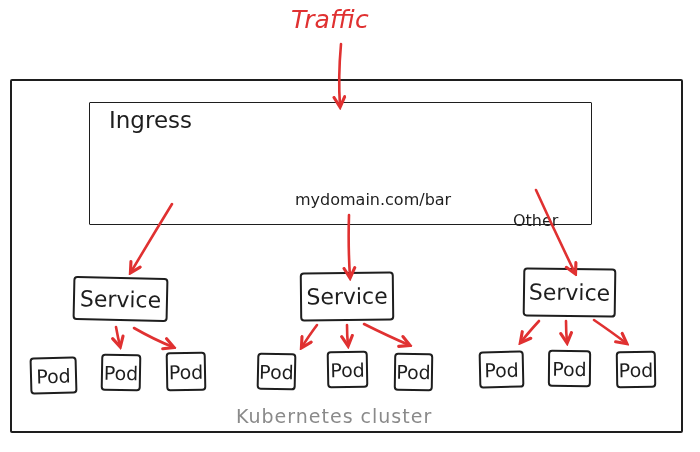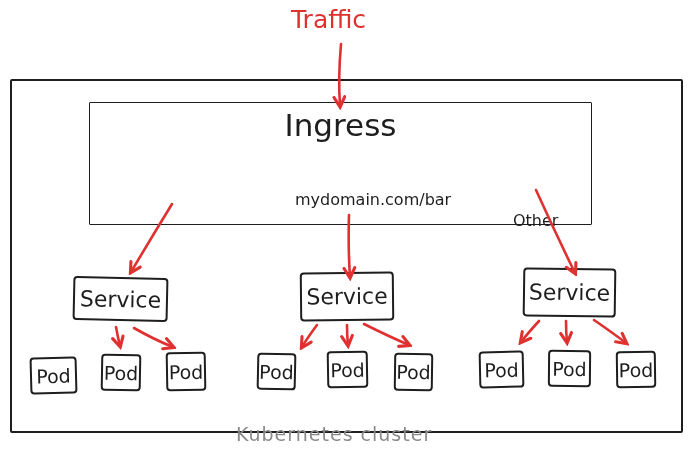--- a/index.html
+++ b/index.html
@@ -28,24 +28,24 @@
     border-radius: 1px;
   }
   .node {
     display: flex;
     align-items: center;
     justify-content: center;
   }
   .service-node { font-size: 22px; }
   .pod-node { font-size: 19px; }
   .label { position: absolute; white-space: nowrap; }
-  .traffic-label { font-size: 25px; color: #e03131; }
-  .ingress-title { font-size: 31px; text-align: center; }
+  .traffic-label { font-size: 25px; color: #e03131; font-style: italic; }
+  .ingress-title { font-size: 23px; text-align: left; padding-left: 20px; }
   .rule-label { font-size: 16px; }
-  .cluster-label { font-size: 19px; color: #8a8a8a; letter-spacing: 1px; margin-top: 18px; }
+  .cluster-label { font-size: 19px; color: #8a8a8a; letter-spacing: 1px; }
   svg.arrows {
     position: absolute;
     left: 0; top: 0;
     pointer-events: none;
     z-index: 5;
   }
   svg.arrows path { stroke: #e03131; stroke-width: 2.6; fill: none; stroke-linecap: round; }
 </style>
 </head>
 <body>

